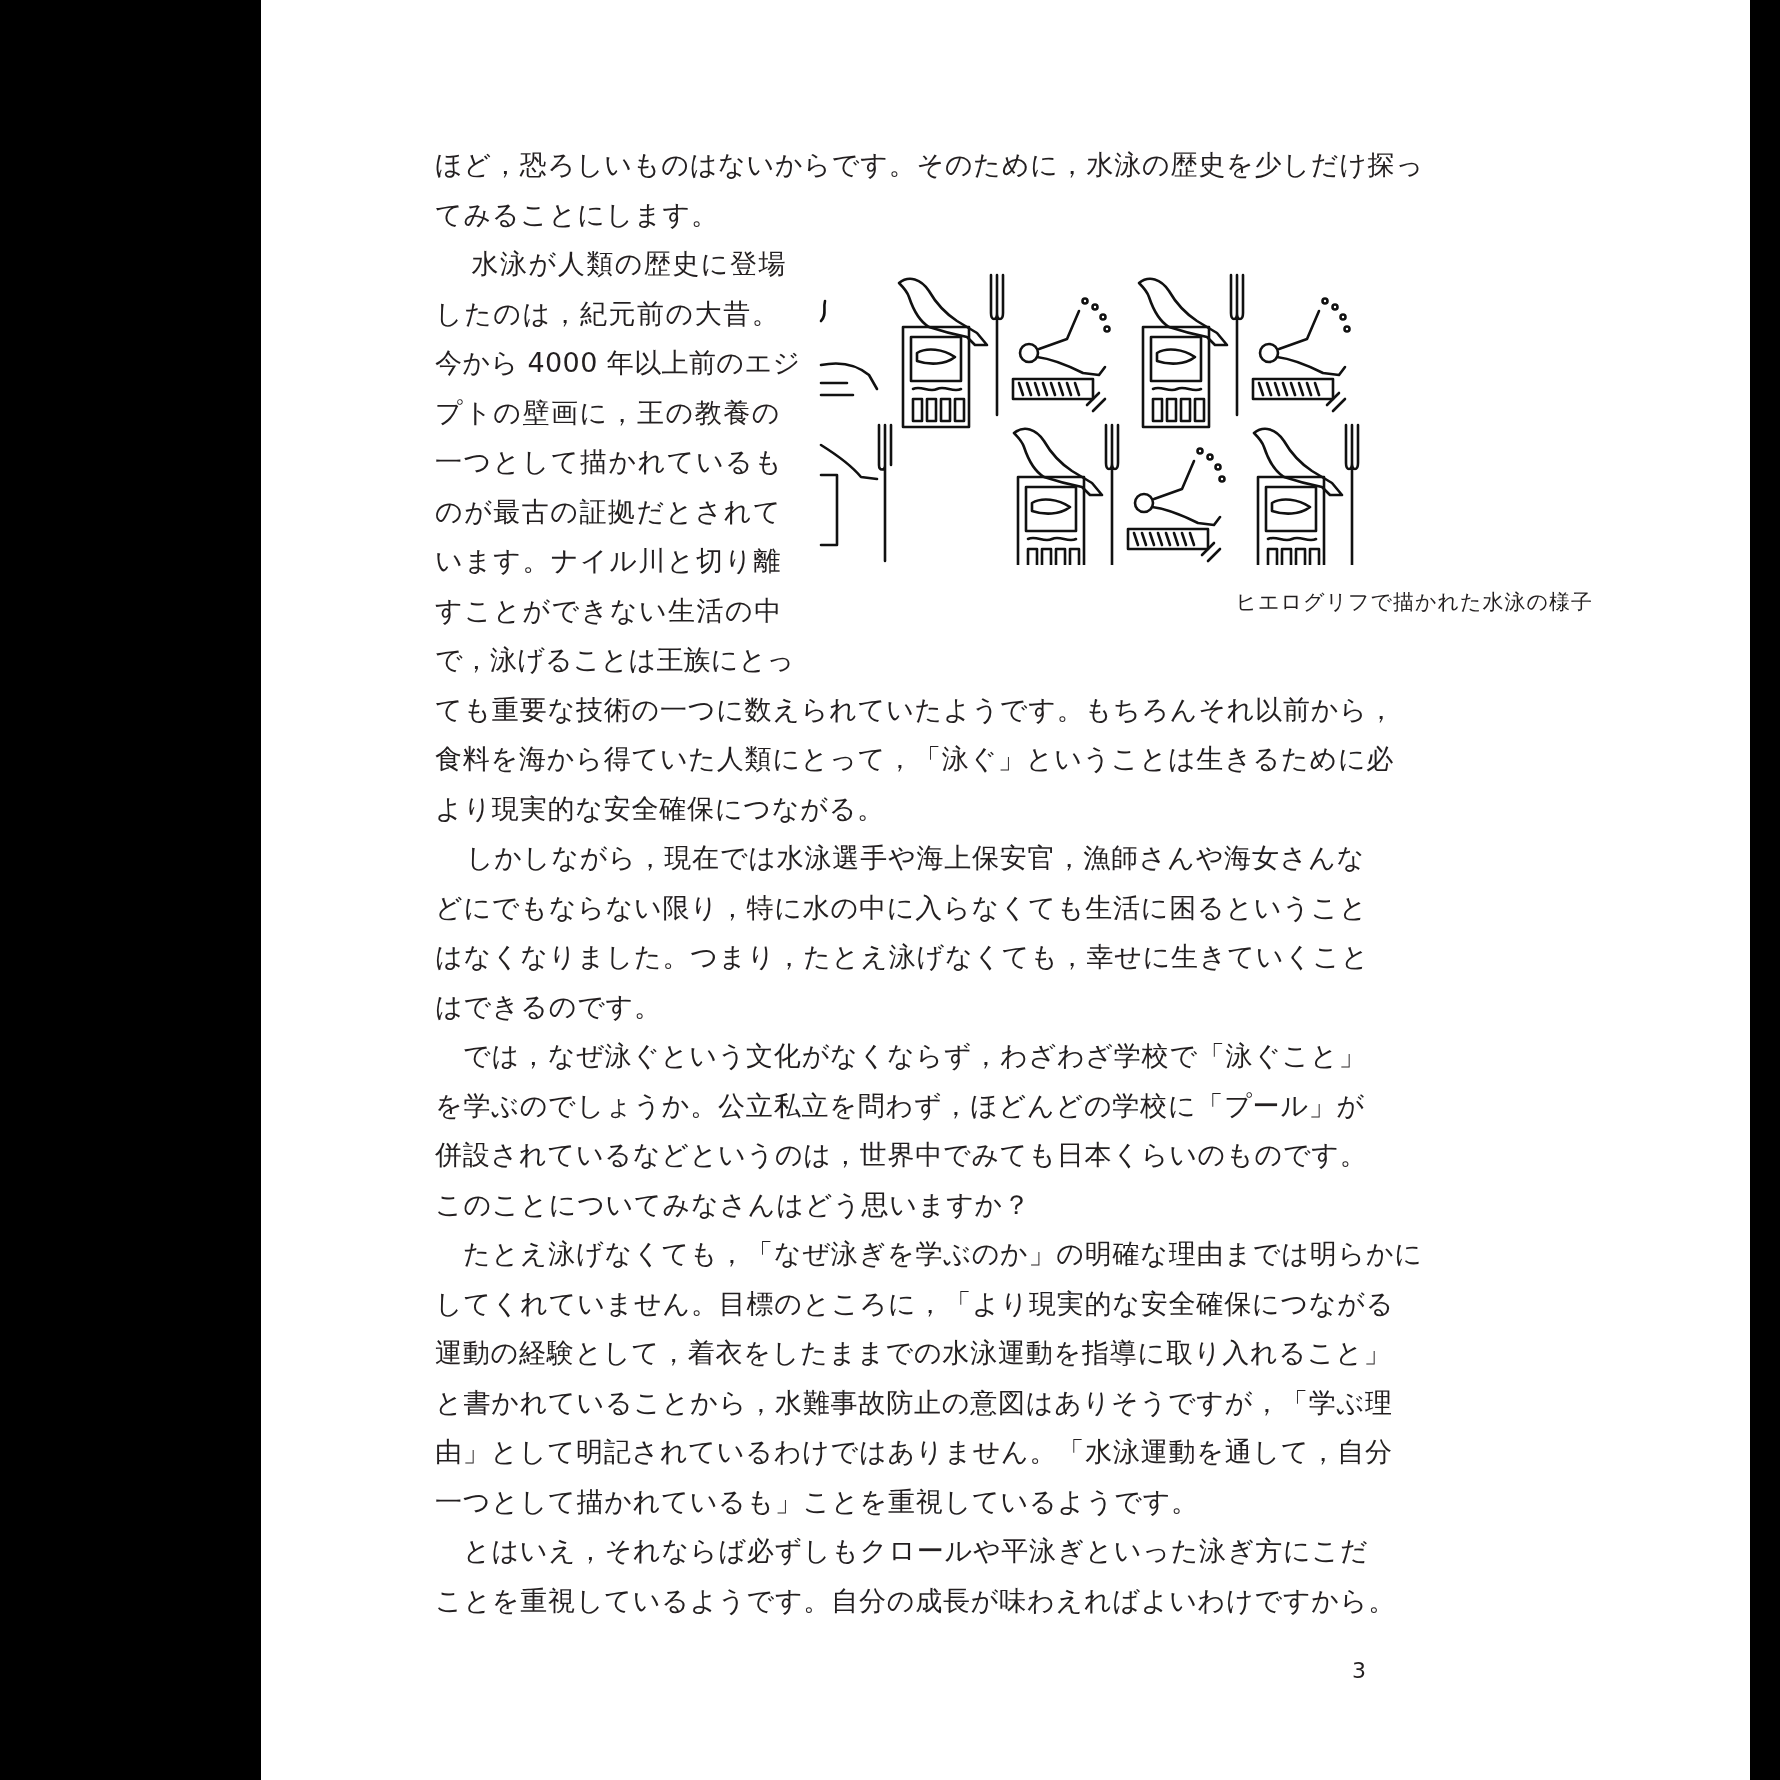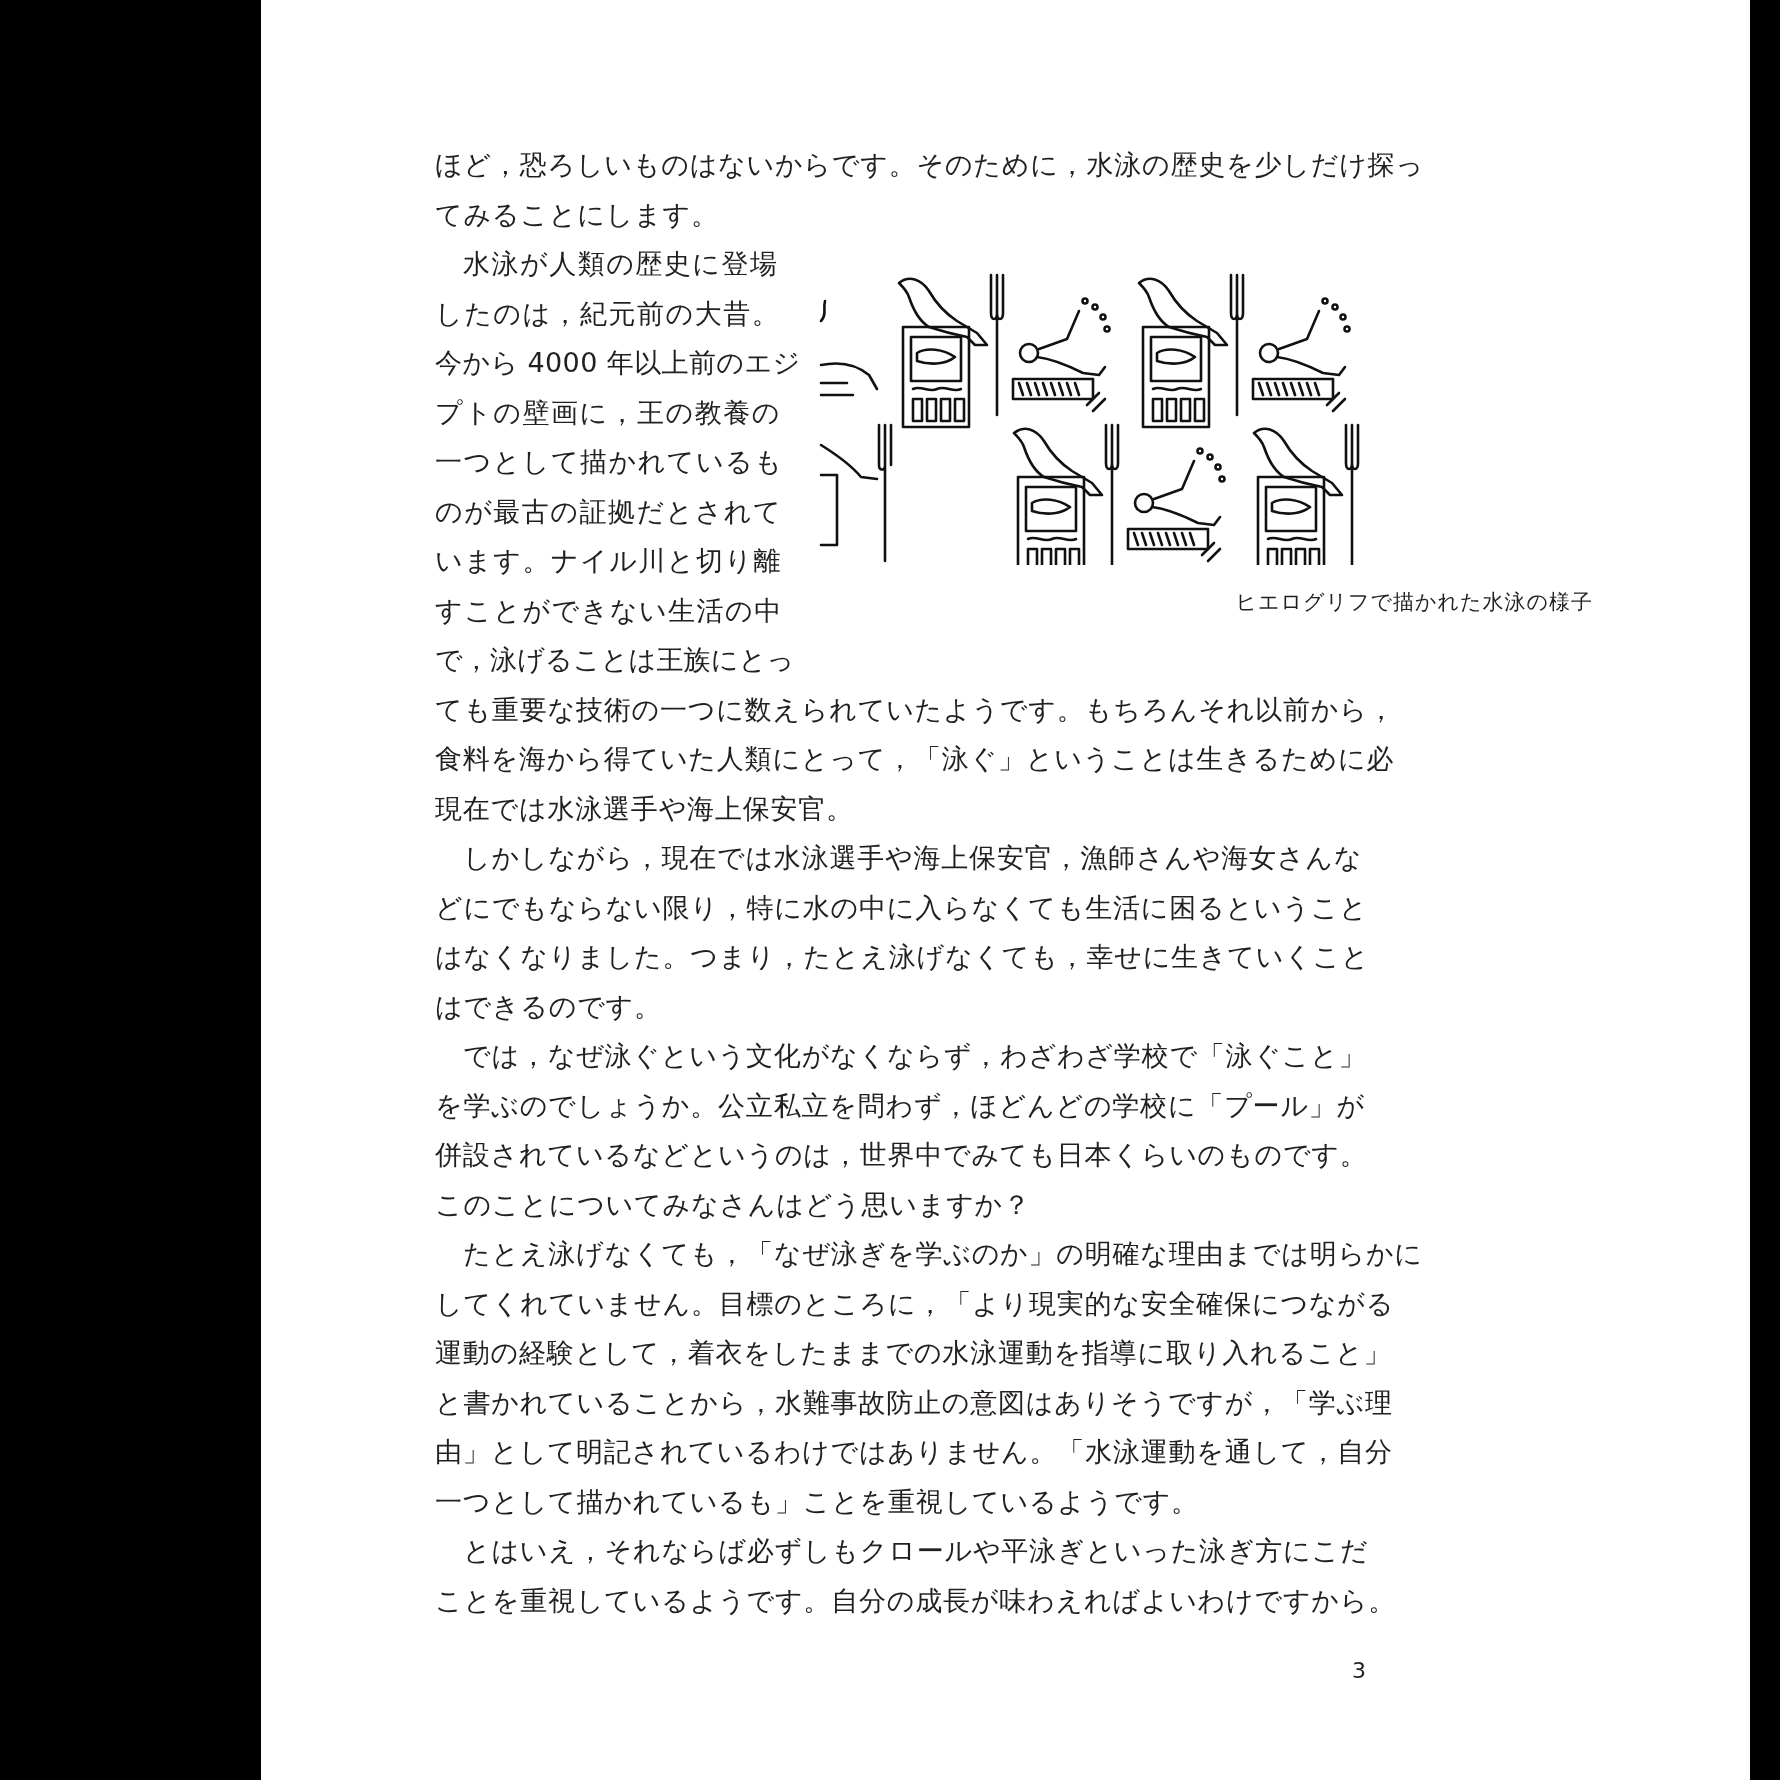--- a/index.html
+++ b/index.html
@@ -12,21 +12,21 @@
     position: absolute; left: 261px; top: 0; width: 1489px; height: 1780px;
     background: #fff;
   }
   .text-block {
     position: absolute; left: 174px; top: 140px; width: 930px;
     font-size: 27px; line-height: 49.5px; color: #231f20;
     letter-spacing: 0.8px;
   }
   .line { white-space: nowrap; height: 49.5px; }
   .wrap-col { width: 352px; letter-spacing: 1.5px; }
-  .indent { padding-left: 28px; }
+  .indent { padding-left: 28px; text-align: right; }
   .figure {
     position: absolute; left: 556px; top: 265px; width: 545px; height: 300px;
   }
   .figure svg { width: 100%; height: 100%; display: block; }
   .caption {
     position: absolute; right: 157px; top: 588px;
     font-size: 21px; font-weight: normal; color: #231f20; letter-spacing: 1px;
     white-space: nowrap;
   }
   .wrap-area { position: relative; }
@@ -49,21 +49,21 @@
         <div class="line" style="letter-spacing:0.4px">今から 4000 年以上前のエジ</div>
         <div class="line">プトの壁画に，王の教養の</div>
         <div class="line">一つとして描かれているも</div>
         <div class="line">のが最古の証拠だとされて</div>
         <div class="line">います。ナイル川と切り離</div>
         <div class="line">すことができない生活の中</div>
         <div class="line" style="letter-spacing:0.2px">で，泳げることは王族にとっ</div>
       </div>
       <div class="line">ても重要な技術の一つに数えられていたようです。もちろんそれ以前から，</div>
       <div class="line">食料を海から得ていた人類にとって，「泳ぐ」ということは生きるために必</div>
-      <div class="line">現在では水泳選手や海上保安官。</div>
+      <div class="line">より現実的な安全確保につながる。</div>
     </div>
 
     <div class="line indent">しかしながら，現在では水泳選手や海上保安官，漁師さんや海女さんな</div>
     <div class="line">どにでもならない限り，特に水の中に入らなくても生活に困るということ</div>
     <div class="line">はなくなりました。つまり，たとえ泳げなくても，幸せに生きていくこと</div>
     <div class="line">はできるのです。</div>
 
     <div class="line indent">では，なぜ泳ぐという文化がなくならず，わざわざ学校で「泳ぐこと」</div>
     <div class="line">を学ぶのでしょうか。公立私立を問わず，ほどんどの学校に「プール」が</div>
     <div class="line">併設されているなどというのは，世界中でみても日本くらいのものです。</div>

